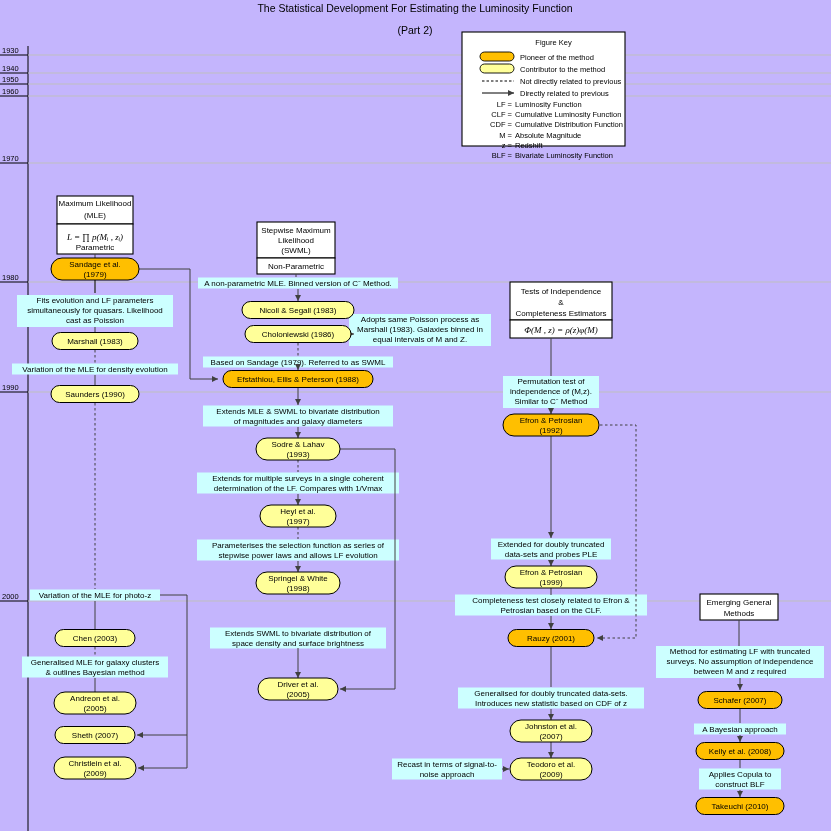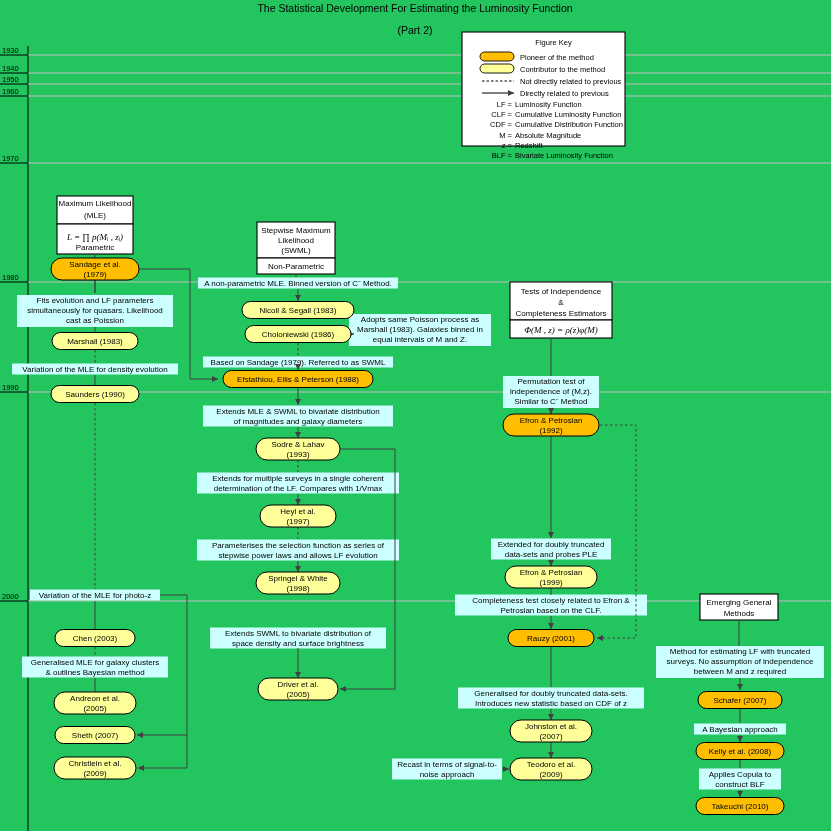--- a/index.html
+++ b/index.html
@@ -1,17 +1,17 @@
 <!DOCTYPE html>
 <html><head>
 <meta charset="utf-8">
 <style>
   html,body{margin:0;padding:0;background:#ffffff;}
   body{font-family:"Liberation Sans",sans-serif;}
-  #page{position:relative;width:831px;height:831px;background:#22c55e;overflow:hidden;}
+  #page{position:relative;width:831px;height:831px;background:#c4b5fd;overflow:hidden;}
   svg{position:absolute;left:0;top:0;width:831px;height:831px;}
   .ttl{font-size:10.5px;fill:#000;}
   .node-pioneer{fill:#FFBF00;stroke:#000;stroke-width:1;}
   .node-contrib{fill:#FFFF99;stroke:#000;stroke-width:1;}
   .node-text{font-size:8px;fill:#000;text-anchor:middle;dominant-baseline:middle;}
   .annot-rect{fill:#CCFFFF;stroke:none;}
   .annot-text{font-size:8px;fill:#000;text-anchor:middle;}
   .hdr-rect{fill:#ffffff;stroke:#000;stroke-width:1.1;}
   .hdr-text{font-size:8px;fill:#000;text-anchor:middle;}
   .formula{font-size:9px;fill:#000;text-anchor:middle;font-family:"Liberation Serif",serif;font-style:italic;}

